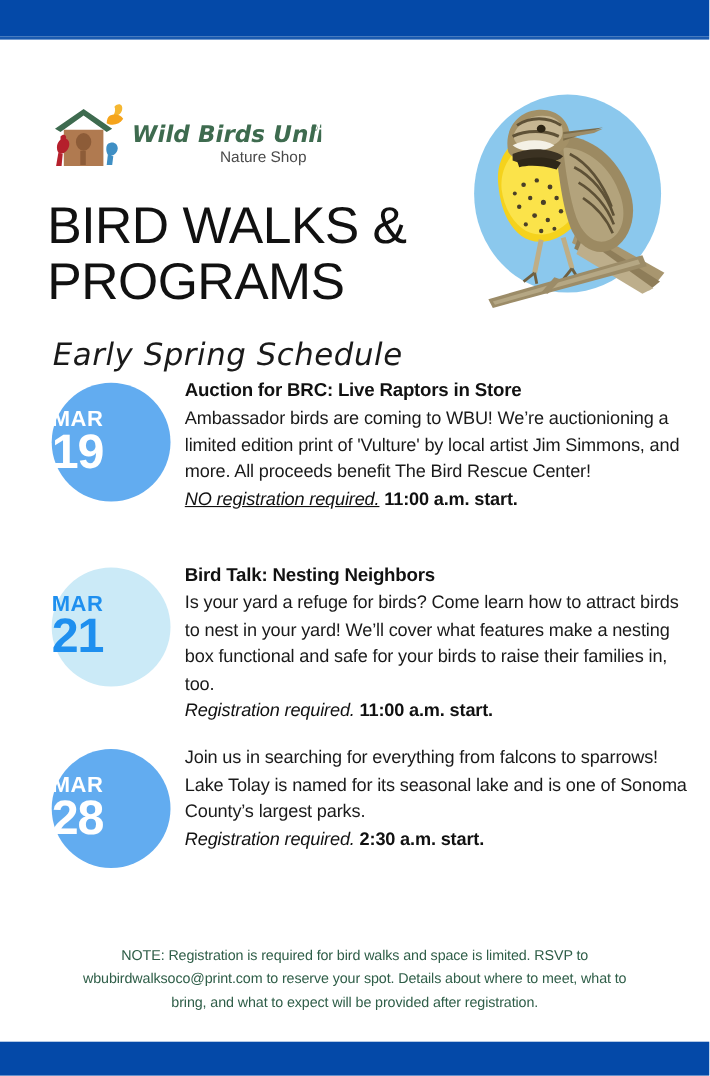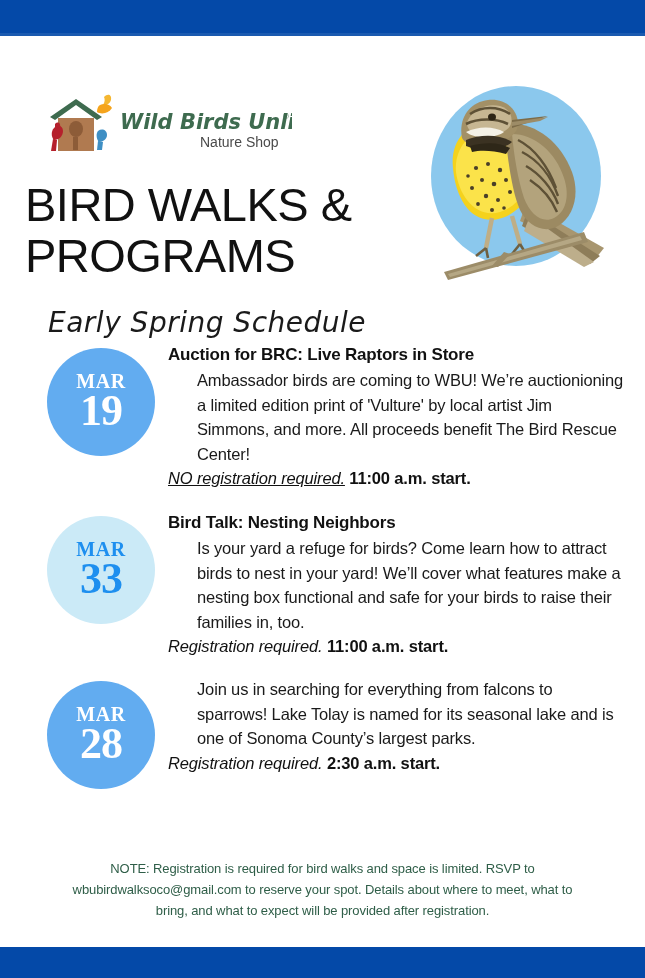--- a/index.html
+++ b/index.html
@@ -25,21 +25,21 @@
 
   
   .header { position:absolute; left:0; top:36px; width:645px; height:300px; }
 
   .logo { position:absolute; left:42px; top:57px; width:250px; height:62px; }
   .logo svg { display:block; }
 
   .bird-art { position:absolute; left:408px; top:40px; width:210px; height:205px; }
 
   .title {
-    position:absolute; left:25px; top:143px; width:360px;
+    position:absolute; left:43px; top:143px; width:360px;
     font-size:47px; line-height:51px; font-weight:300;
     letter-spacing:-0.5px; color:#111111;
     font-family:"Liberation Sans", sans-serif;
     font-stretch:condensed;
   }
   .subtitle {
     position:absolute; left:48px; top:268px; width:420px;
     font-size:28px; line-height:38px; color:#1a1a1a;
     font-family:"DejaVu Sans", sans-serif;
     font-style:italic; font-weight:300; letter-spacing:0.5px;
@@ -50,42 +50,42 @@
   .event { position:relative; width:645px; display:flex; }
   .event.e0 { height:168px; }
   .event.e1 { height:165px; }
   .event.e2 { height:132px; }
 
   .badge-wrap { width:168px; flex:0 0 168px; position:relative; }
   .badge {
     position:absolute; left:47px; top:12px;
     width:108px; height:108px; border-radius:50%;
     display:flex; flex-direction:column;
-    align-items:center; justify-content:center;
-    font-family:Liberation Serif, serif;
+    justify-content:center;
+    font-family:Liberation Sans, sans-serif;
   }
   .badge .mon {
     font-size:20px; font-weight:bold; letter-spacing:0.5px;
     line-height:20px; margin-bottom:-2px;
   }
   .badge .day {
     font-size:44px; font-weight:bold; line-height:44px;
     letter-spacing:-1px;
   }
 
   .body-col { flex:1; padding-right:20px; padding-top:8px; }
   .ev-title {
     font-size:17px; font-weight:bold; color:#111111;
     line-height:22px; letter-spacing:-0.2px; margin-bottom:2px;
     font-family:"Liberation Sans", sans-serif;
   }
   .ev-desc {
     font-size:16.5px; line-height:24.5px; color:#1a1a1a;
     letter-spacing:-0.15px;
-    font-family:"Liberation Sans", sans-serif; font-weight:300;margin-left:29px;
+    font-family:"Liberation Sans", sans-serif; font-weight:300;
   }
   .ev-foot {
     font-size:16.5px; line-height:24.5px; color:#111111;
     letter-spacing:-0.15px; margin-top:0px;
   }
   .reg { font-style:italic; font-weight:400; }
   .reg.under { text-decoration:underline; }
   .starttime { font-weight:bold;margin-top:44px; }
 
   
@@ -236,21 +236,21 @@
         <span class="reg under">NO registration required.</span>
         <span class="starttime">11:00 a.m. start.</span>
       </div>
     </div>
   </div>
 
   <div class="event e1">
     <div class="badge-wrap">
       <div class="badge" id="badge1" style="background: rgb(203, 234, 247); color: rgb(30, 143, 239);">
         <span class="mon">MAR</span>
-        <span class="day">33</span>
+        <span class="day">21</span>
       </div>
     </div>
     <div class="body-col">
       <div class="ev-title">Bird Talk: Nesting Neighbors</div>
       <div class="ev-desc">Is your yard a refuge for birds? Come learn how to attract birds to nest in your yard! We’ll cover what features make a nesting box functional and safe for your birds to raise their families in, too.</div>
       <div class="ev-foot">
         <span class="reg">Registration required.</span>
         <span class="starttime">11:00 a.m. start.</span>
       </div>
     </div>
@@ -267,16 +267,16 @@
       <div class="ev-desc">Join us in searching for everything from falcons to sparrows! Lake Tolay is named for its seasonal lake and is one of Sonoma County’s largest parks.</div>
       <div class="ev-foot">
         <span class="reg">Registration required.</span>
         <span class="starttime">2:30 a.m. start.</span>
       </div>
     </div>
   </div>
 </div>
 
 <div class="note" style="color: rgb(47, 94, 72);">
-  <b>NOTE:</b><span> Registration is required for bird walks and space is limited. RSVP to </span><b>wbubirdwalksoco@gmail.com</b><span> to reserve your spot. Details about where to meet, what to bring, and what to expect will be provided after registration.</span>
+  <b>NOTE:</b><span> Registration is required for bird walks and space is limited. RSVP to </span><b>wbubirdwalksoco@print.com</b><span> to reserve your spot. Details about where to meet, what to bring, and what to expect will be provided after registration.</span>
 </div>
 
 <div class="bar-bottom" style="background: rgb(4, 73, 168);"></div>
 
 </body></html>

